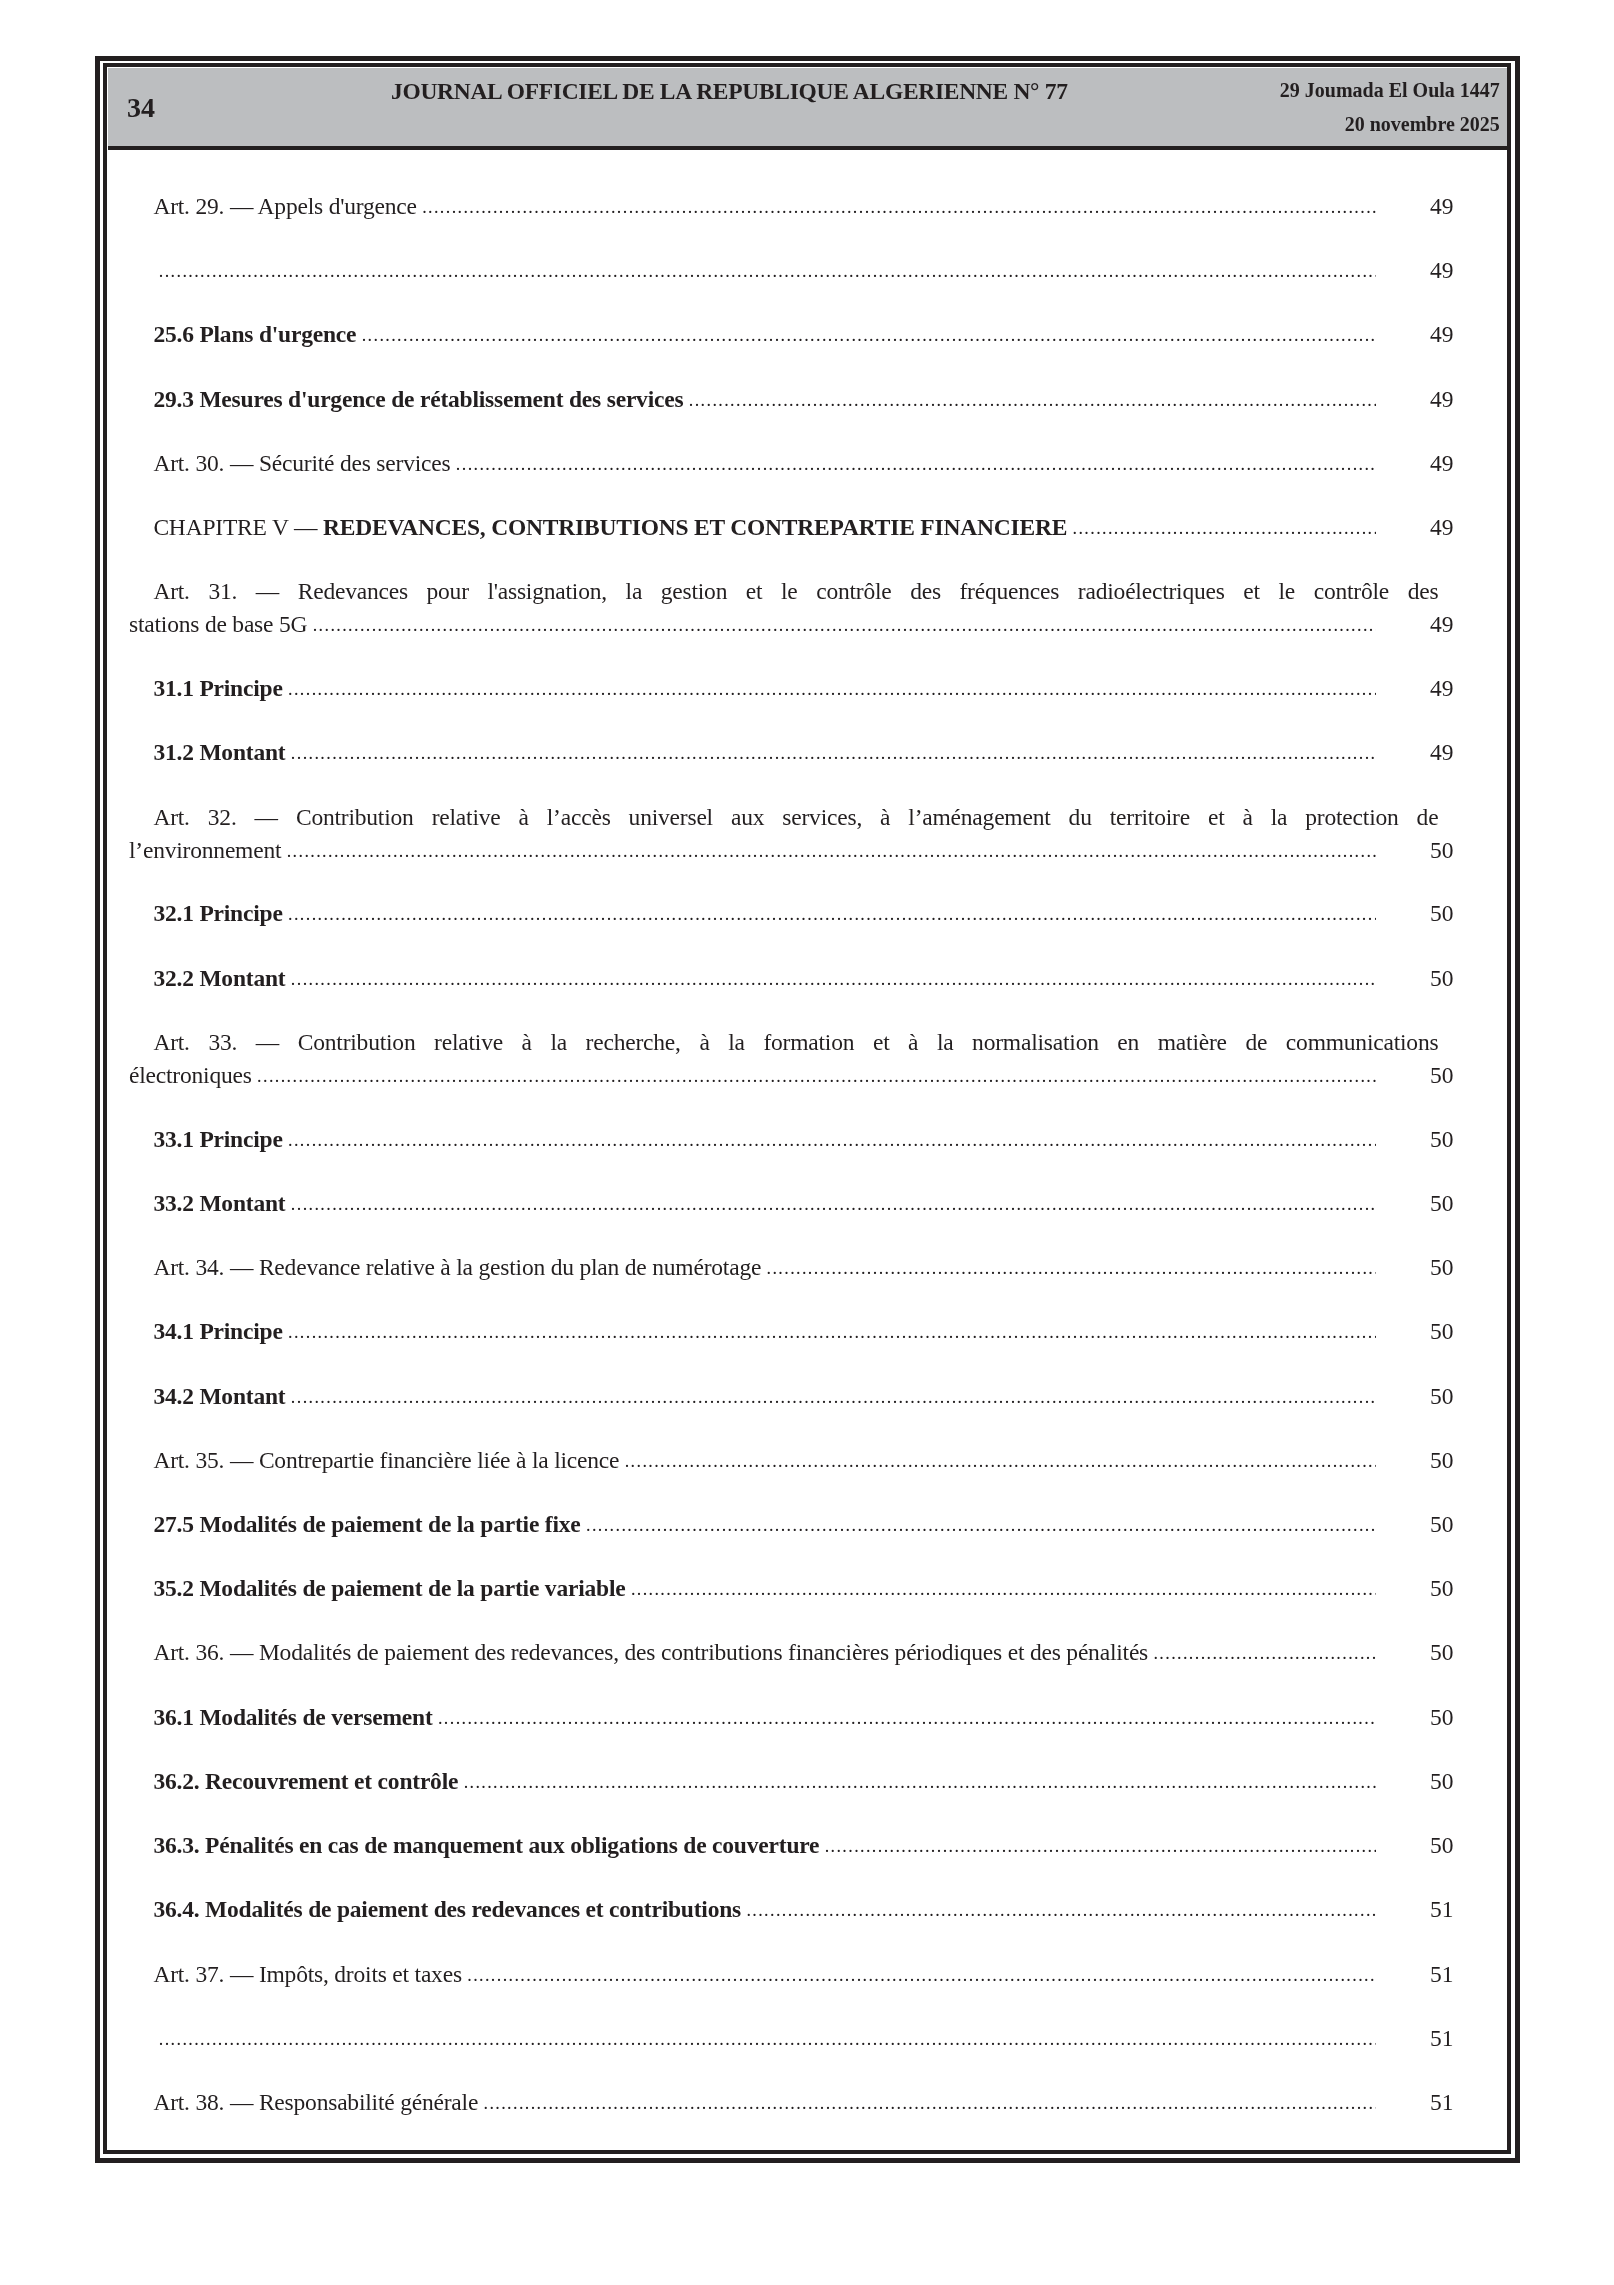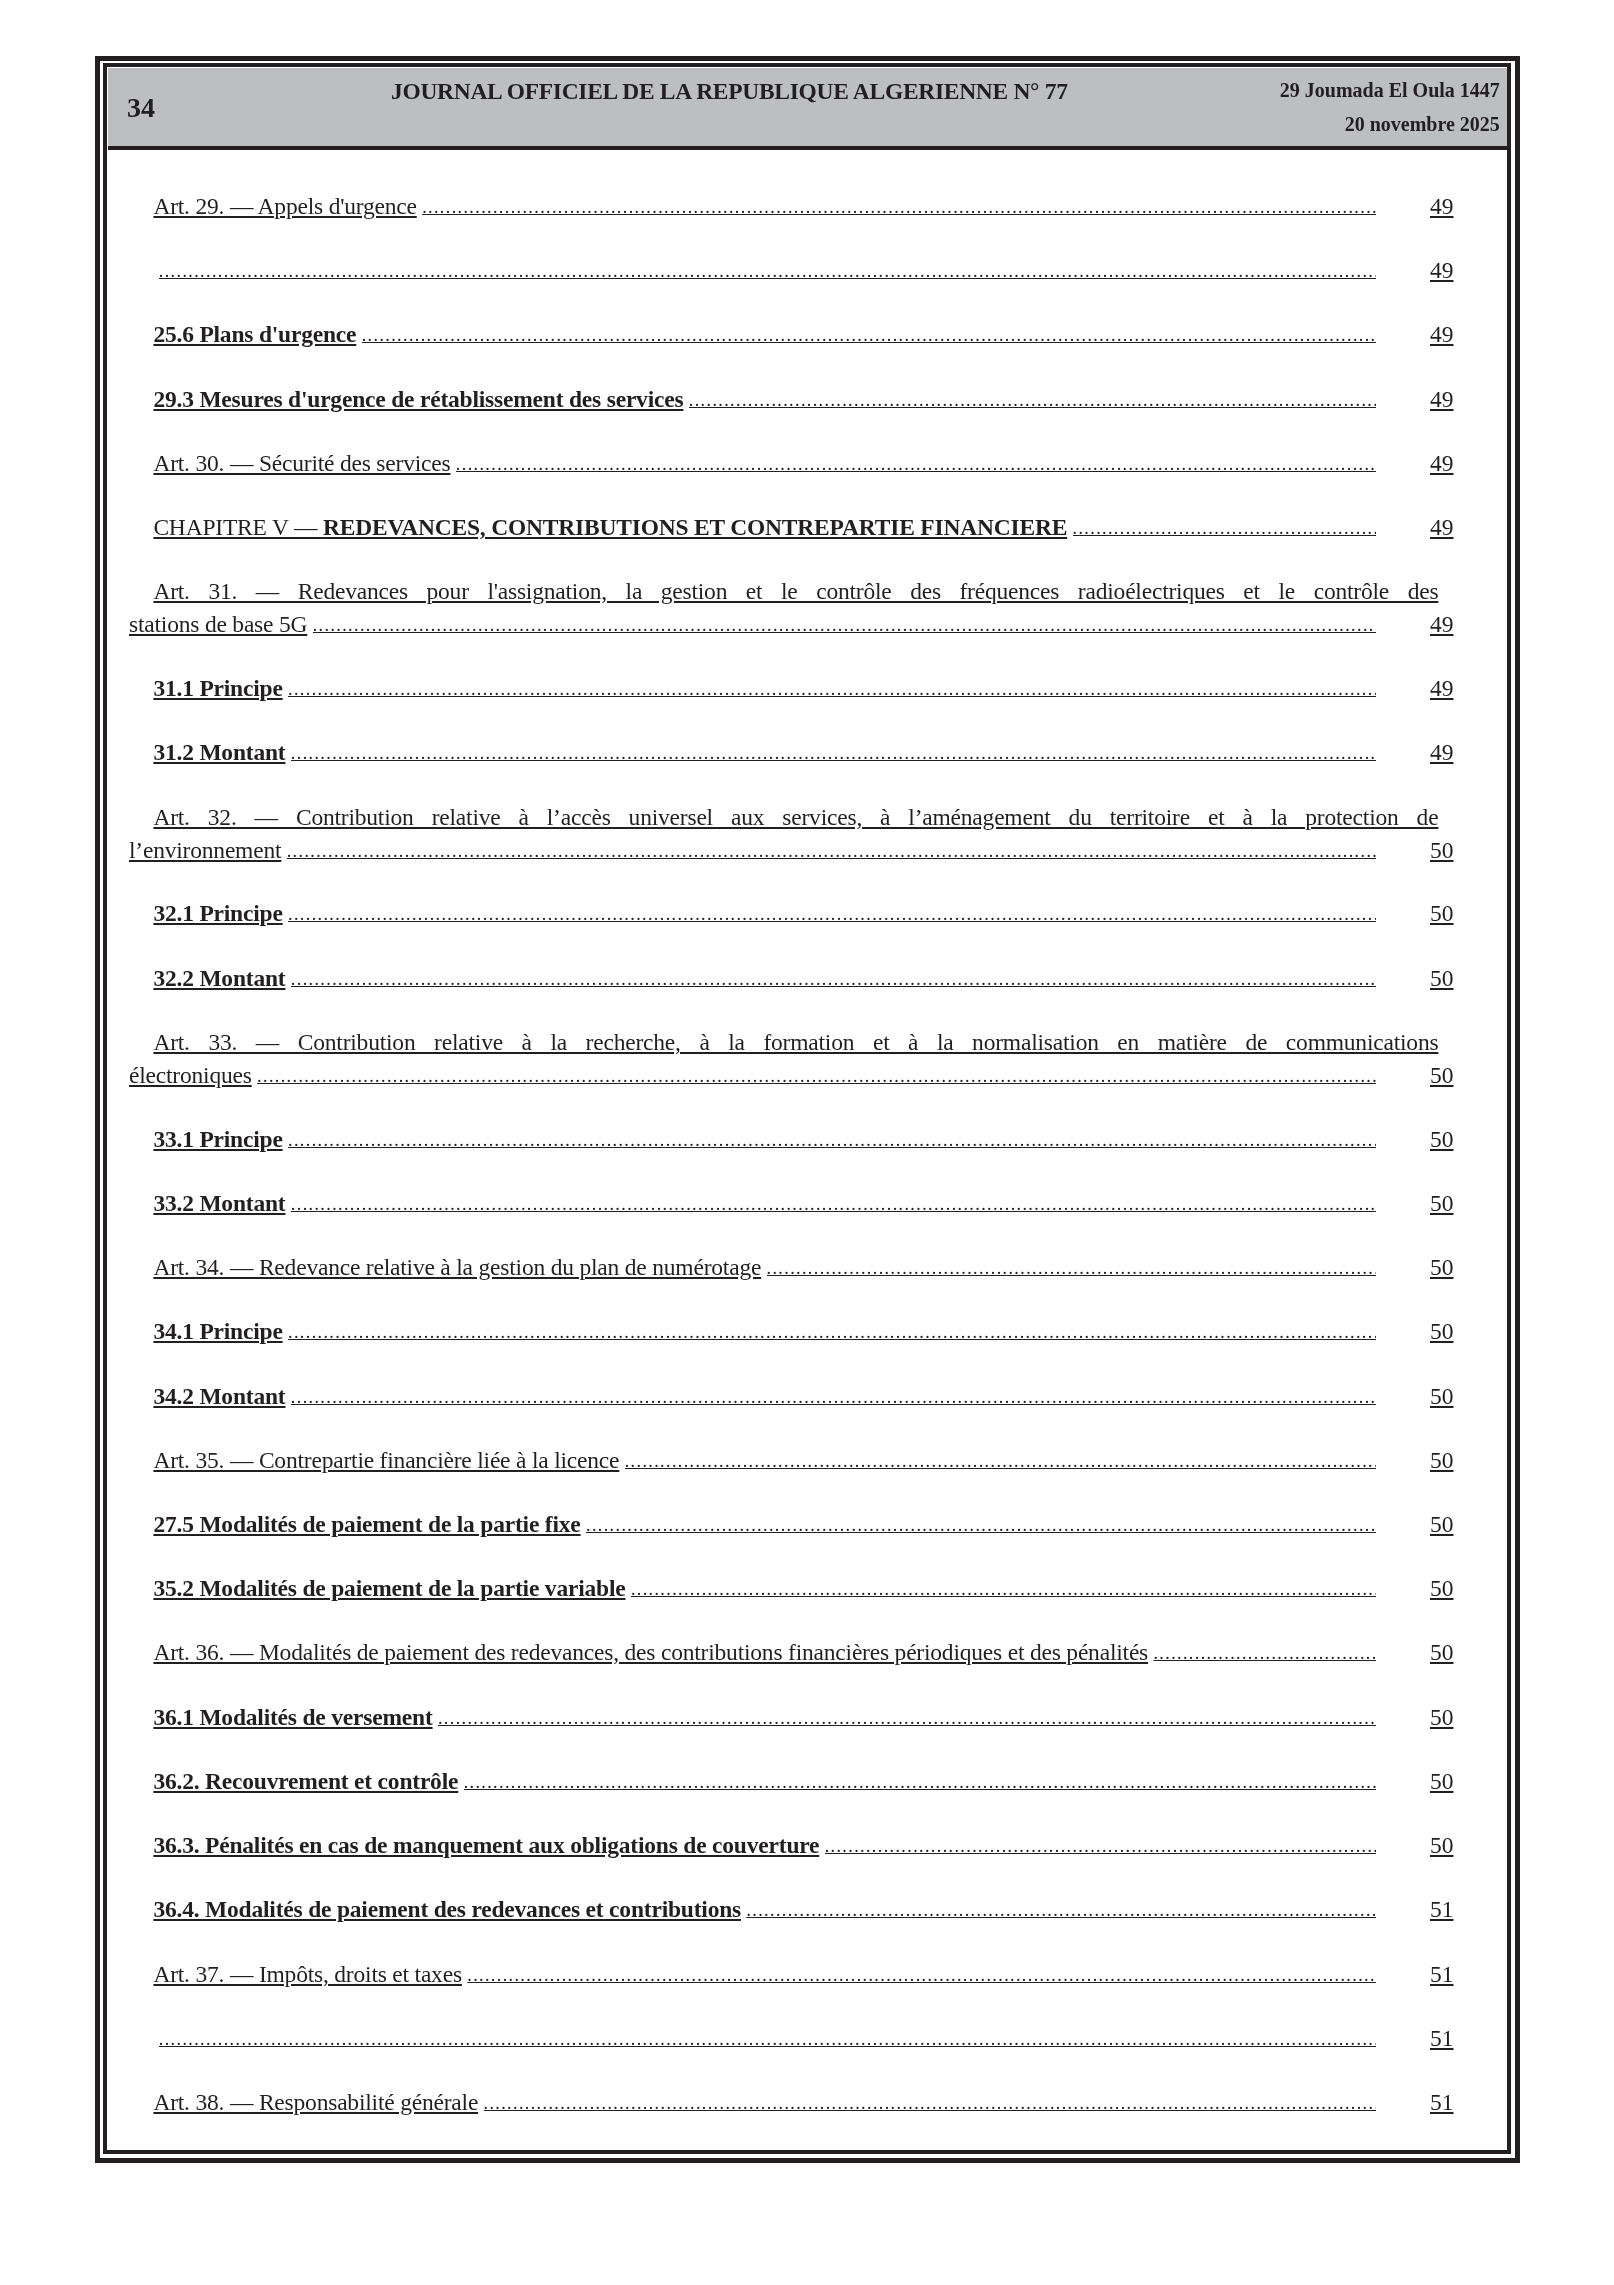--- a/index.html
+++ b/index.html
@@ -29,21 +29,21 @@
     letter-spacing: -0.3px; white-space: nowrap; margin-left: 48px;
   }
   .header .dates {
     position: absolute; right: 7.2px; top: 5.4px; text-align: right; font-size: 20px;
     font-weight: bold; line-height: 34px; white-space: nowrap;
   }
   .toc {
     position: absolute; left: 129px; top: 190px; width: 1348px;
   }
   .entry {
-    position: absolute; left: 0; width: 1348px; font-size: 23.5px; line-height: 33px; text-decoration: underline;
+    position: absolute; left: 0; width: 1348px; font-size: 23.5px; line-height: 33px;
   }
   .line {
     display: flex; align-items: baseline; white-space: nowrap; height: 33px;
   }
   .line.indent { padding-left: 24.4px; }
   .line .text { flex: 0 0 auto; white-space: nowrap; letter-spacing: -0.2px; }
   .line .leader {
     flex: 1 1 auto; overflow: hidden; margin: 0 5.4px 0 5.4px;
     font-weight: normal; font-size: 18px; letter-spacing: 1.4px; color: #231f20;
     position: relative; top: -0.9px;

